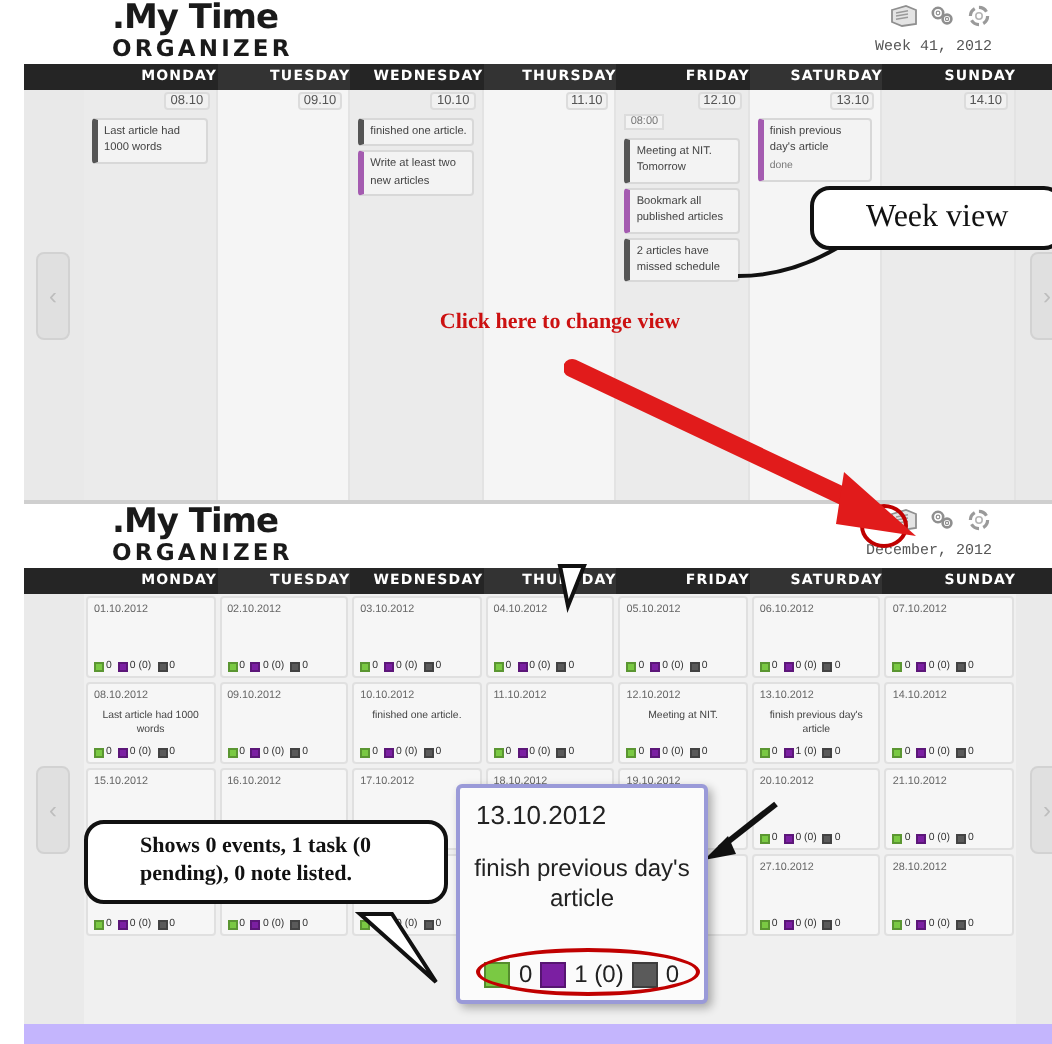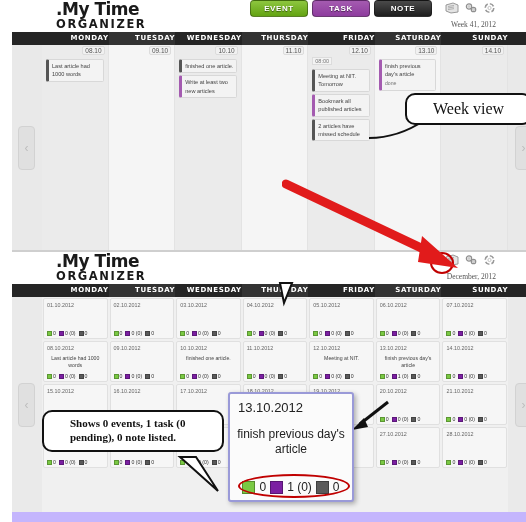--- a/index.html
+++ b/index.html
@@ -39,21 +39,21 @@
   }
   .btn-event { background: linear-gradient(#8dc63f,#63a312); }
   .btn-task  { background: linear-gradient(#a45bb0,#8e3c9e); }
   .btn-note  { background: linear-gradient(#4a4a4a,#1e1e1e); }
 
   .icons { position: absolute; right: 42px; top: 2px; display: flex; gap: 5px; align-items: center; }
   .icons svg { display: block; }
   .weeklabel {
     position: absolute; right: 42px; top: 20px;
     font-size: 7.5px; color: #555;
-    font-family: Liberation Serif, serif;
+    font-family: Liberation Mono, monospace;
   }
 
   
   .dayhead {
     display: flex; height: 13px; background: #252525;
     position: relative;
   }
   .dayhead .dh {
     flex: 1; color: #fff; font-size: 7px; font-weight: bold;
     letter-spacing: 0.6px; text-align: right; line-height: 13px;
@@ -155,25 +155,20 @@
 <body>
 
 <div class="app week-app">
 
   <div class="topbar">
     <div class="logo">
       <div class="l1">.My Time</div>
       <div class="l2">ORGANIZER</div>
     </div>
 
-    <div class="btns">
-      <div class="btn btn-event">EVENT</div>
-      <div class="btn btn-task">TASK</div>
-      <div class="btn btn-note">NOTE</div>
-    </div>
 
     <div class="icons">
       <span>
         <svg width="14" height="12" viewBox="0 0 14 12">
           <path d="M1 3 L8 1 L13 3 L13 10 L6 11 L1 9 Z" fill="#e4e4e4" stroke="#8f8f8f" stroke-width="0.9"></path>
           <path d="M3 4.5 L9 3.4 M3 6 L9 5 M3 7.6 L9 6.6" stroke="#9a9a9a" stroke-width="0.7"></path>
         </svg>
       </span>
       <span>
         <svg width="14" height="12" viewBox="0 0 14 12">
@@ -252,20 +247,21 @@
     <div class="gutterR">
       <div class="nav r">›</div>
     </div>
   </div>
 
   <div class="annot callout" style="left:393px; top:93px;">Week view</div>
   <svg class="arrow" style="left:355px;top:118px" width="60" height="26">
     <path d="M58 2 C40 14, 22 20, 2 20" fill="none" stroke="#111" stroke-width="2"></path>
   </svg>
 
+  <div class="annot redtext" style="left:178px; top:155px; width:180px;">Click here to change view</div>
 </div>
 
 <div class="app month-app">
 
   <div class="topbar">
     <div class="logo">
       <div class="l1">.My Time</div>
       <div class="l2">ORGANIZER</div>
     </div>
     <div class="icons">

